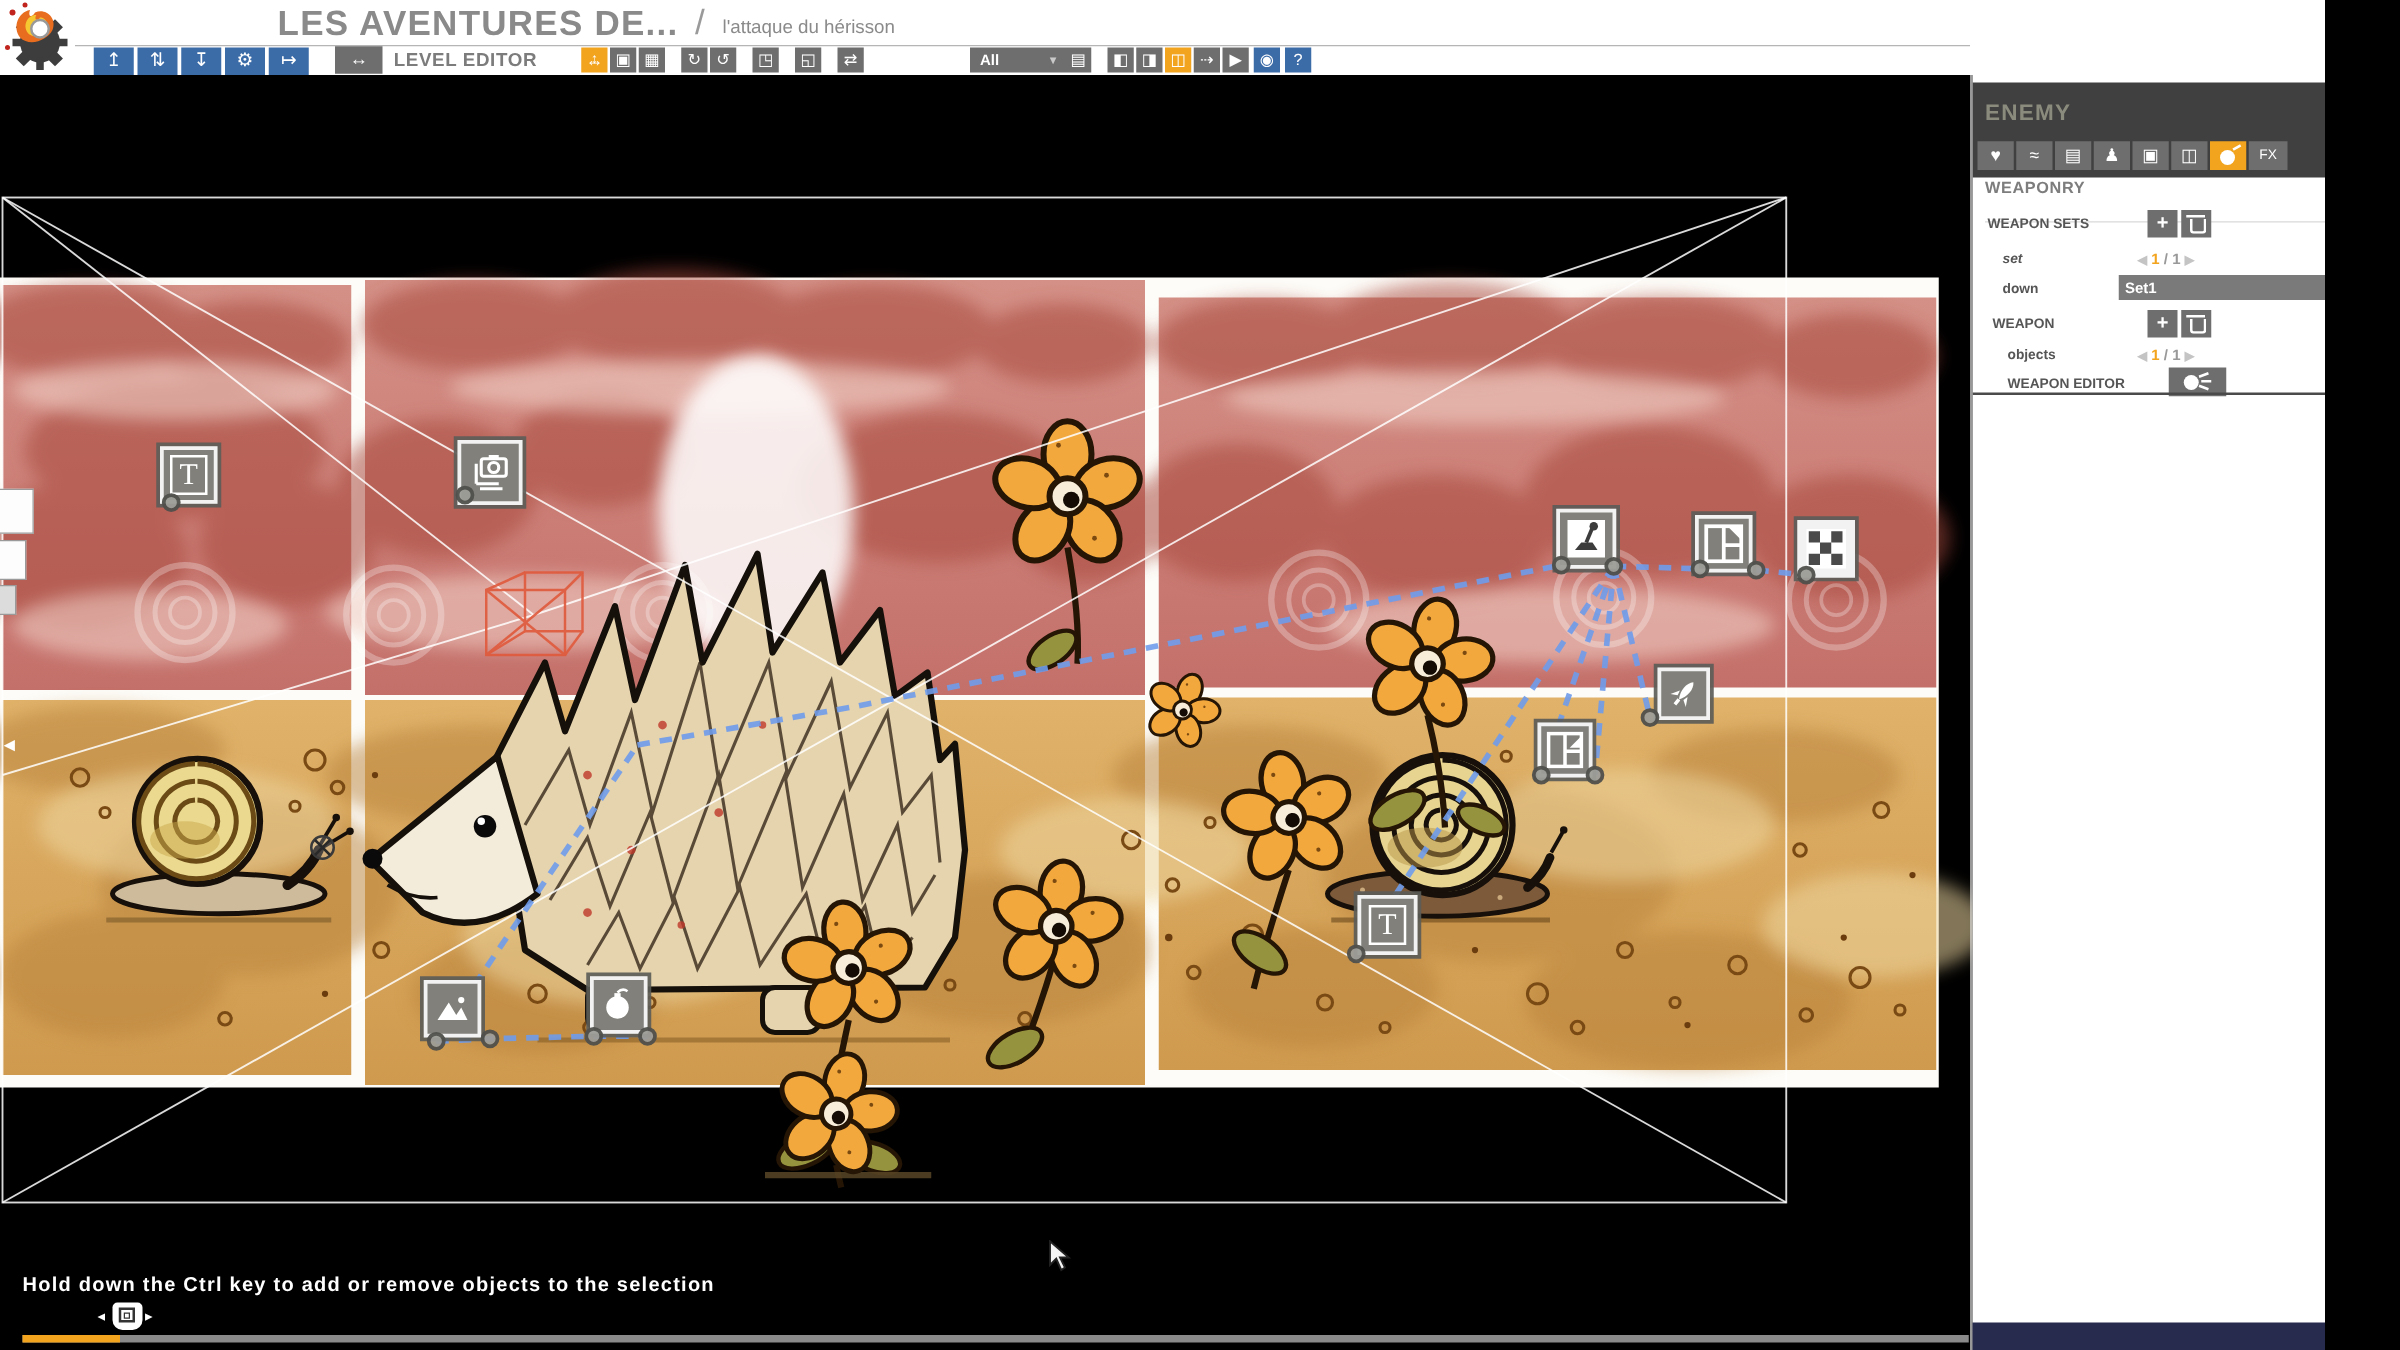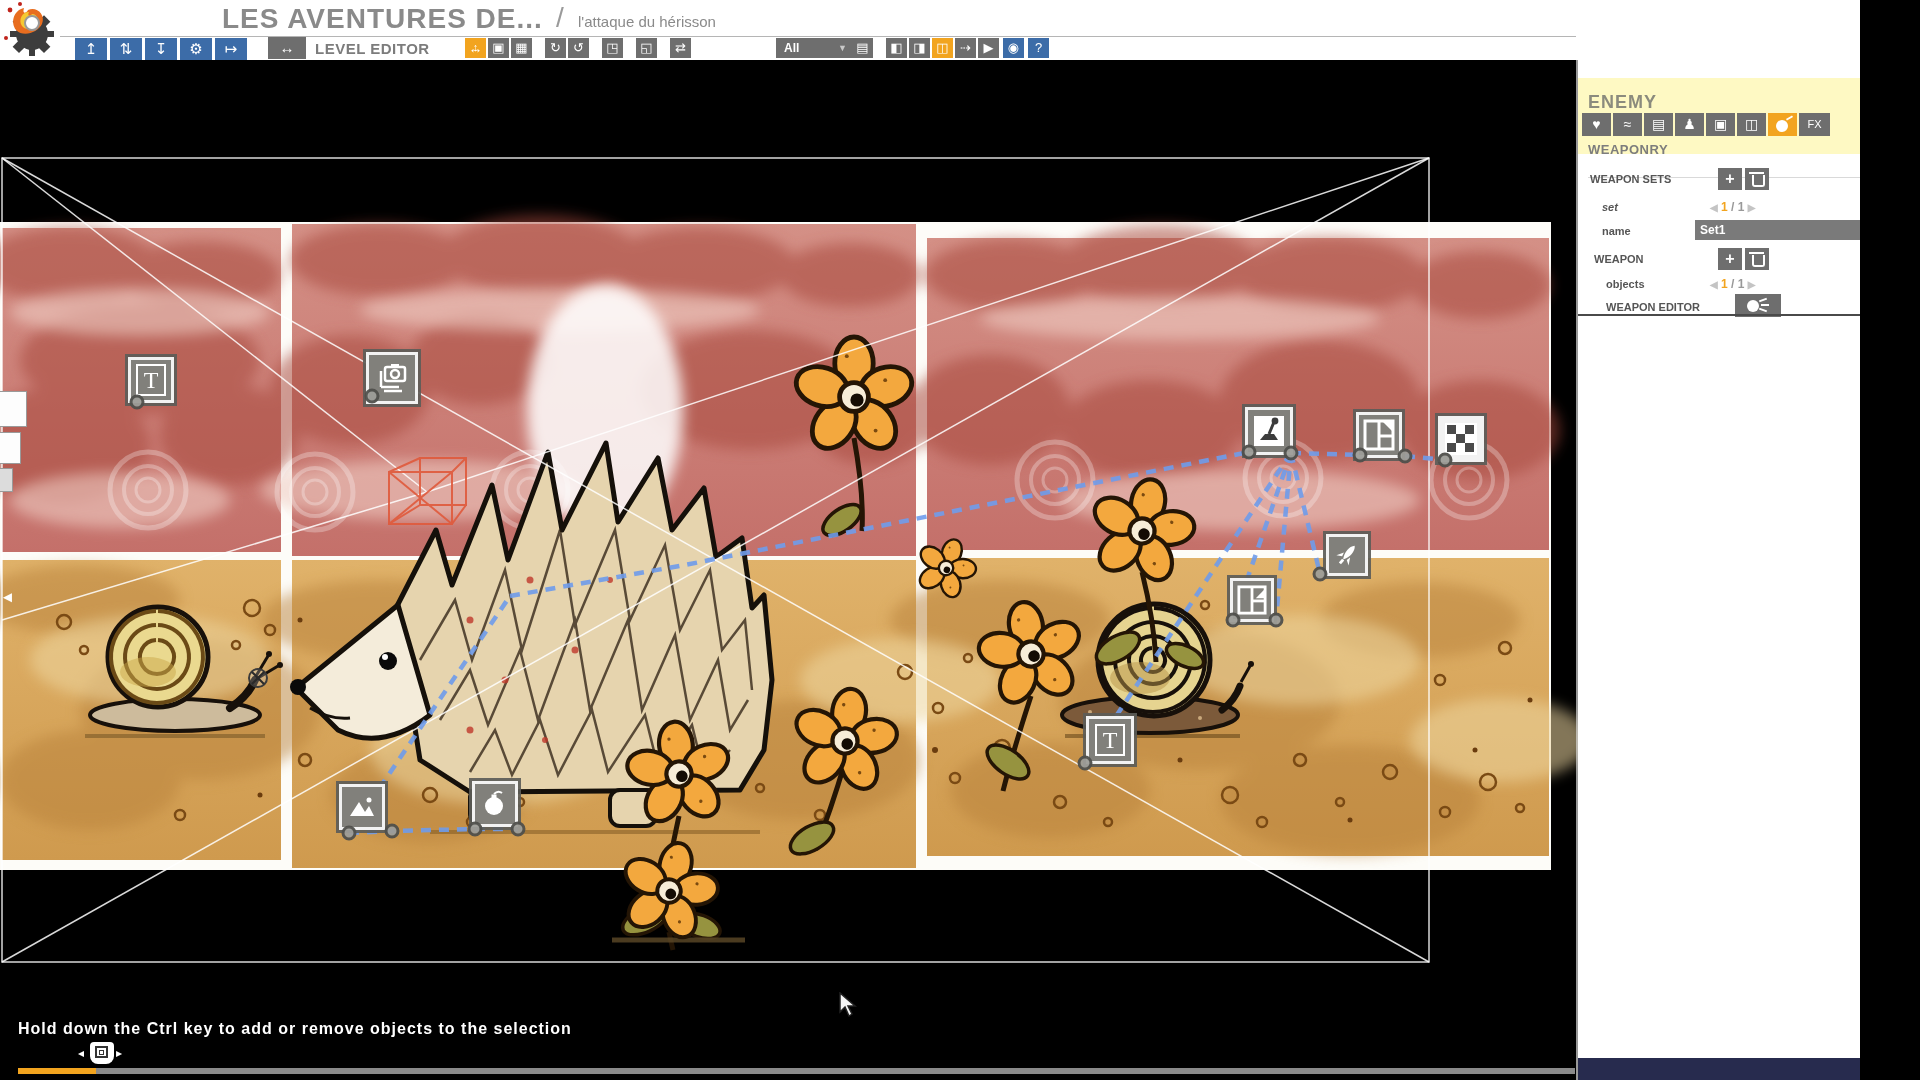--- a/index.html
+++ b/index.html
@@ -23,21 +23,21 @@
   .art-move .a1{position:absolute;left:0;top:0;width:100%;text-align:center;font-size:14px;line-height:20px;}
   .art-move .a2{position:absolute;left:0;top:0;width:100%;text-align:center;font-size:11px;line-height:19px;}
   #fit-btn{position:absolute;left:268px;top:37px;width:38px;height:22px;background:#6e6e6e;color:#fff;text-align:center;font-size:15px;font-weight:bold;line-height:22px;cursor:pointer;}
   #mode-label{position:absolute;left:315px;top:40px;font-size:15px;font-weight:bold;color:#7c7c7c;letter-spacing:.5px;}
   .dropdown{position:absolute;top:38px;height:20px;background:#6e6e6e;color:#fff;font-size:12px;font-weight:bold;line-height:20px;padding-left:8px;cursor:pointer;}
   #dd-axis{left:713px;width:54px;margin-top:35px;}
   #dd-filter{left:776px;width:68px;}
   .dd-arrow{position:absolute;right:5px;top:0;font-size:9px;color:#c9c9c9;}
   
   #panel{position:absolute;left:1578px;top:60px;width:342px;height:1020px;background:#ffffff;}
-  #panel-head{position:absolute;left:0;top:18px;width:342px;height:76px;background:#fef9c3;}
+  #panel-head{position:absolute;left:0;top:6px;width:342px;height:76px;background:#404040;}
   #panel-title{position:absolute;left:10px;top:14px;font-size:18px;font-weight:bold;color:#8b8b7d;letter-spacing:1px;}
   #tab-strip{left:1582px;top:113px;}
   #tab-strip .ibtn{width:29px;height:23px;font-size:14px;line-height:23px;}
   .bomb-ball{position:absolute;left:8px;top:7px;width:12px;height:12px;border-radius:50%;background:#fff;}
   .bomb-fuse{position:absolute;left:18px;top:4px;width:7px;height:2px;background:#fff;transform:rotate(-30deg);}
   #section-weaponry{position:absolute;left:10px;top:82px;width:326px;font-size:13px;font-weight:bold;color:#7d7d7d;letter-spacing:.5px;border-bottom:1px solid #d9d9d9;padding-bottom:20px;}
   .prow{position:absolute;left:0;width:342px;height:24px;font-size:11px;font-weight:bold;color:#555;}
   .plabel{position:absolute;top:5px;}
   .pbtn{position:absolute;top:0;width:24px;height:22px;background:#6e6e6e;color:#fff;font-size:16px;font-weight:bold;text-align:center;line-height:21px;cursor:pointer;}
   .trash-lid{position:absolute;left:4px;top:4px;width:15px;height:2px;background:#fff;}
@@ -556,21 +556,21 @@
       <span class="plabel" style="left:24px;font-style:italic;">set</span>
       <div class="pager" style="left:132px;">
         <span class="arr">◀</span>
         <span class="cur">1</span>
         <span>/</span>
         <span>1</span>
         <span class="arr">▶</span>
       </div>
     </div>
     <div class="prow" style="top:160px;">
-      <span class="plabel" style="left:24px;">name</span>
+      <span class="plabel" style="left:24px;">down</span>
       <div id="name-input">Set1</div>
     </div>
     <div class="prow" style="top:188px;">
       <span class="plabel" style="left:16px;">WEAPON</span>
       <div class="pbtn" style="left:140px;">+</div>
       <div class="pbtn" style="left:167px;">
         <span class="trash-lid"></span>
           <span class="trash-can"></span>
       </div>
     </div>

